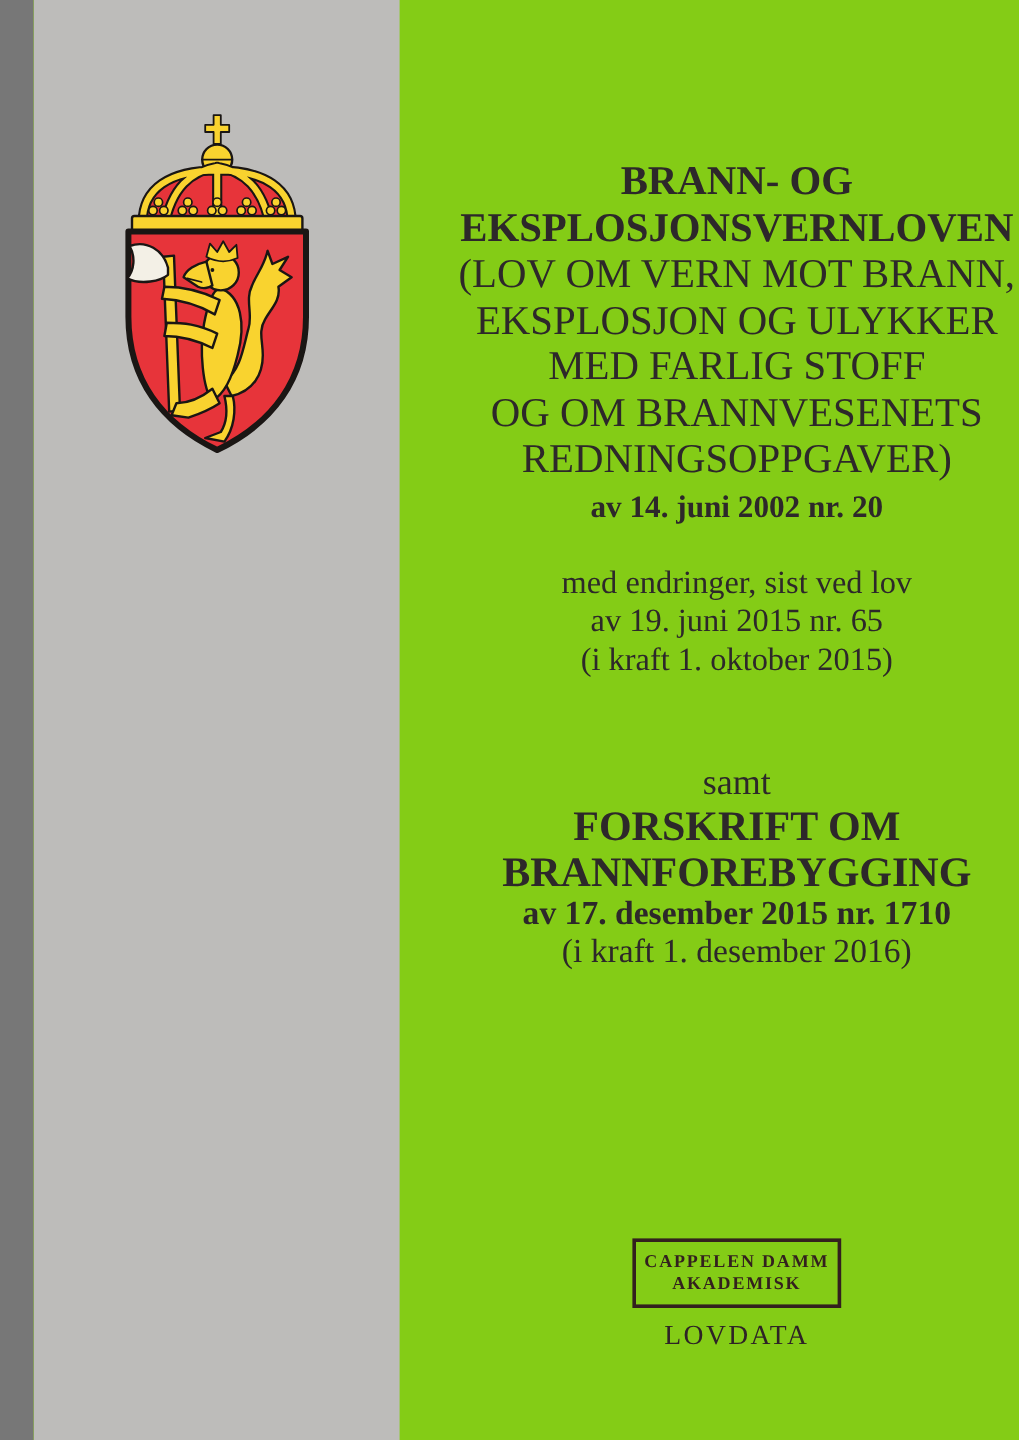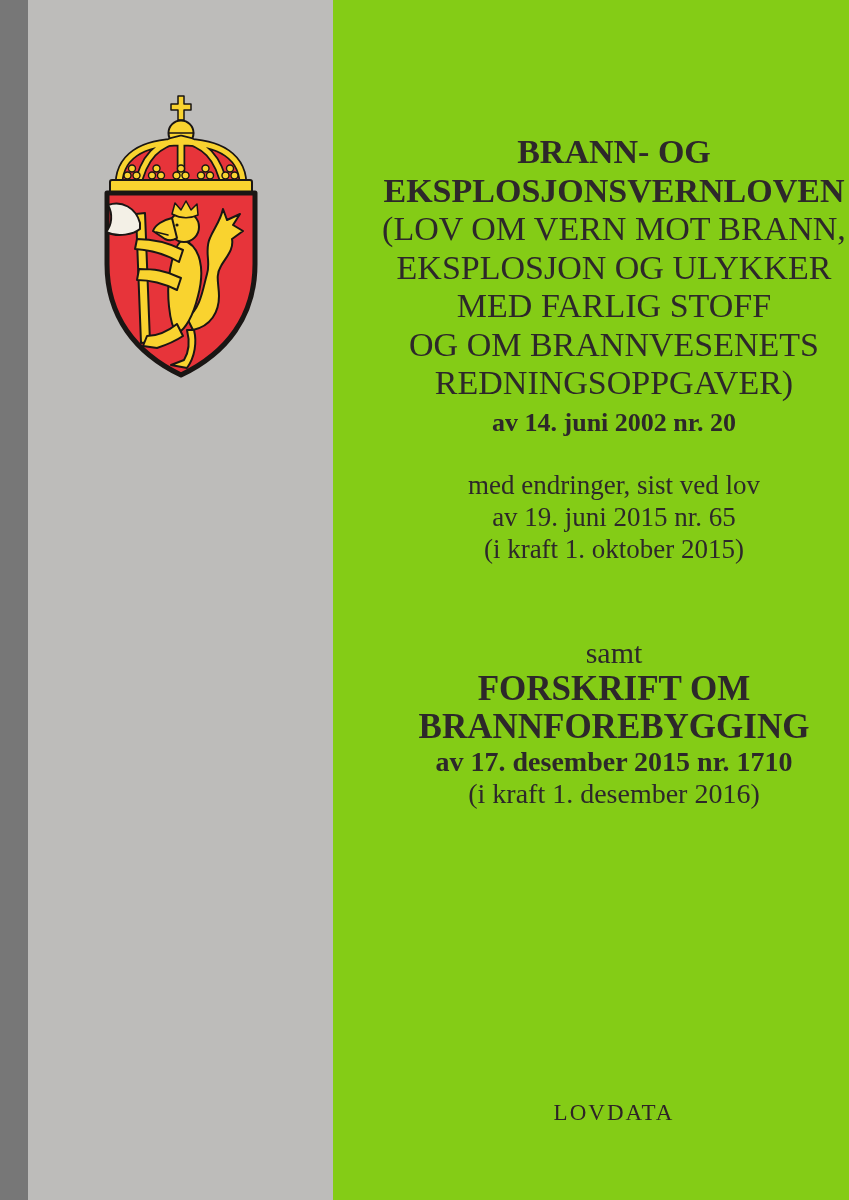--- a/index.html
+++ b/index.html
@@ -131,17 +131,21 @@
     </div>
 
     <div class="reg-block">
       <div class="samt">samt</div>
       <div class="reg-title">FORSKRIFT OM</div>
       <div class="reg-title">BRANNFOREBYGGING</div>
       <div class="reg-date">av 17. desember 2015 nr. 1710</div>
       <div class="reg-force">(i kraft 1. desember 2016)</div>
     </div>
 
+    <div class="pub-box">
+      <div class="pub-line">CAPPELEN DAMM</div>
+      <div class="pub-line">AKADEMISK</div>
+    </div>
 
     <div class="lovdata">LOVDATA</div>
 
   </div>
 </div>
 
 </body></html>

